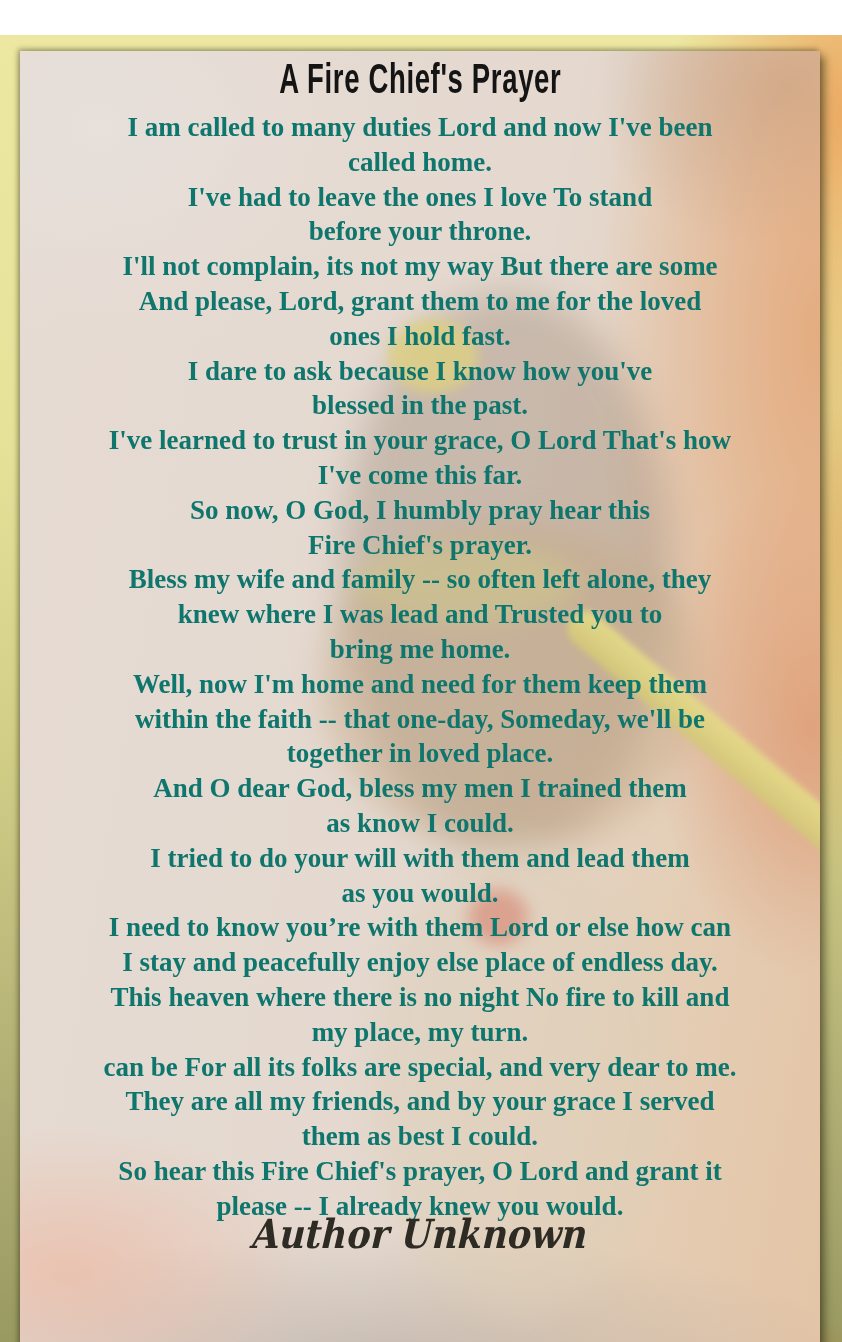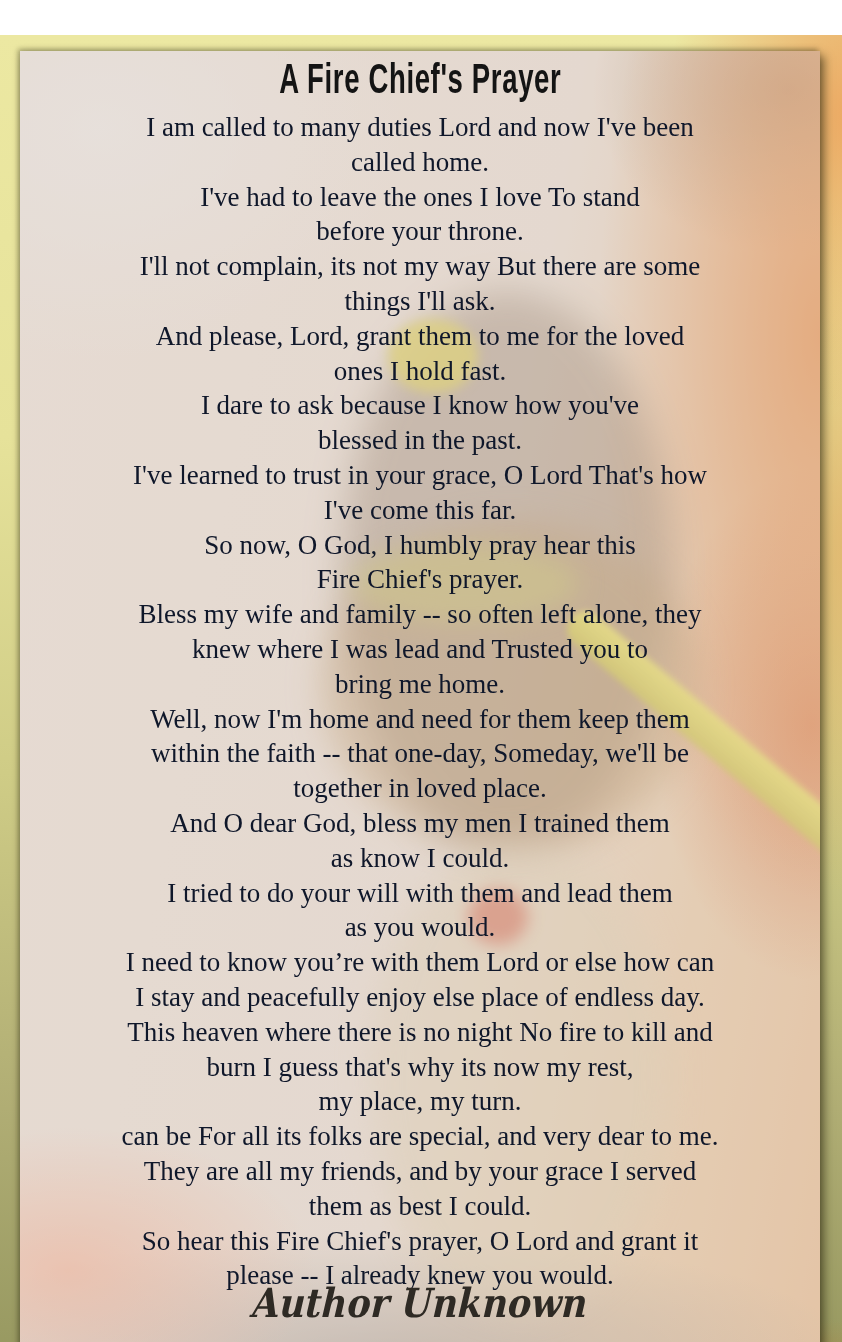--- a/index.html
+++ b/index.html
@@ -61,21 +61,21 @@
   .wash { position:absolute; inset:0; background:rgba(236,226,216,0.34); }
 
   
   .content { position:absolute; inset:0; text-align:center; }
   .title-row { margin-top:5px; line-height:45px; white-space:nowrap; }
   .title-row span {
     display:inline-block; transform:scaleX(0.64); transform-origin:50% 50%;
     font-family:"Liberation Sans", sans-serif; font-weight:bold;
     font-size:43px; letter-spacing:1px; color:#141414;
   }
-  .poem { font-size:27px; line-height:34.8px; color:#0f172a; }
+  .poem { font-size:27px; line-height:34.8px; color:#0f766e;font-weight:bold; }
   .poem .poem-line { white-space:nowrap; }
   .author-row { margin-top:-11px; line-height:42px; white-space:nowrap; }
   .author-row span {
     display:inline-block; transform:scaleX(0.88) skewX(-4deg);
     font-family:"DejaVu Serif", serif; font-style:italic; font-weight:bold;
     font-size:40px; color:#2e2a24; letter-spacing:0px;
   }
 </style>
 </head>
 <body>
@@ -98,21 +98,20 @@
     <div class="content">
       <div class="title-row">
         <span>A Fire Chief's Prayer</span>
       </div>
       <div class="poem">
           <div class="poem-line">I am called to many duties Lord and now I've been</div>
           <div class="poem-line">called home.</div>
           <div class="poem-line">I've had to leave the ones I love To stand</div>
           <div class="poem-line">before your throne.</div>
           <div class="poem-line">I'll not complain, its not my way But there are some</div>
-          <div class="poem-line">things I'll ask.</div>
           <div class="poem-line">And please, Lord, grant them to me for the loved</div>
           <div class="poem-line">ones I hold fast.</div>
           <div class="poem-line">I dare to ask because I know how you've</div>
           <div class="poem-line">blessed in the past.</div>
           <div class="poem-line">I've learned to trust in your grace, O Lord That's how</div>
           <div class="poem-line">I've come this far.</div>
           <div class="poem-line">So now, O God, I humbly pray hear this</div>
           <div class="poem-line">Fire Chief's prayer.</div>
           <div class="poem-line">Bless my wife and family -- so often left alone, they</div>
           <div class="poem-line">knew where I was lead and Trusted you to</div>
@@ -120,21 +119,20 @@
           <div class="poem-line">Well, now I'm home and need for them keep them</div>
           <div class="poem-line">within the faith -- that one-day, Someday, we'll be</div>
           <div class="poem-line">together in loved place.</div>
           <div class="poem-line">And O dear God, bless my men I trained them</div>
           <div class="poem-line">as know I could.</div>
           <div class="poem-line">I tried to do your will with them and lead them</div>
           <div class="poem-line">as you would.</div>
           <div class="poem-line">I need to know you’re with them Lord or else how can</div>
           <div class="poem-line">I stay and peacefully enjoy else place of endless day.</div>
           <div class="poem-line">This heaven where there is no night No fire to kill and</div>
-          <div class="poem-line">burn I guess that's why its now my rest,</div>
           <div class="poem-line">my place, my turn.</div>
           <div class="poem-line">can be For all its folks are special, and very dear to me.</div>
           <div class="poem-line">They are all my friends, and by your grace I served</div>
           <div class="poem-line">them as best I could.</div>
           <div class="poem-line">So hear this Fire Chief's prayer, O Lord and grant it</div>
           <div class="poem-line">please -- I already knew you would.</div>
         </div>
       <div class="author-row">
         <span>Author Unknown</span>
       </div>

